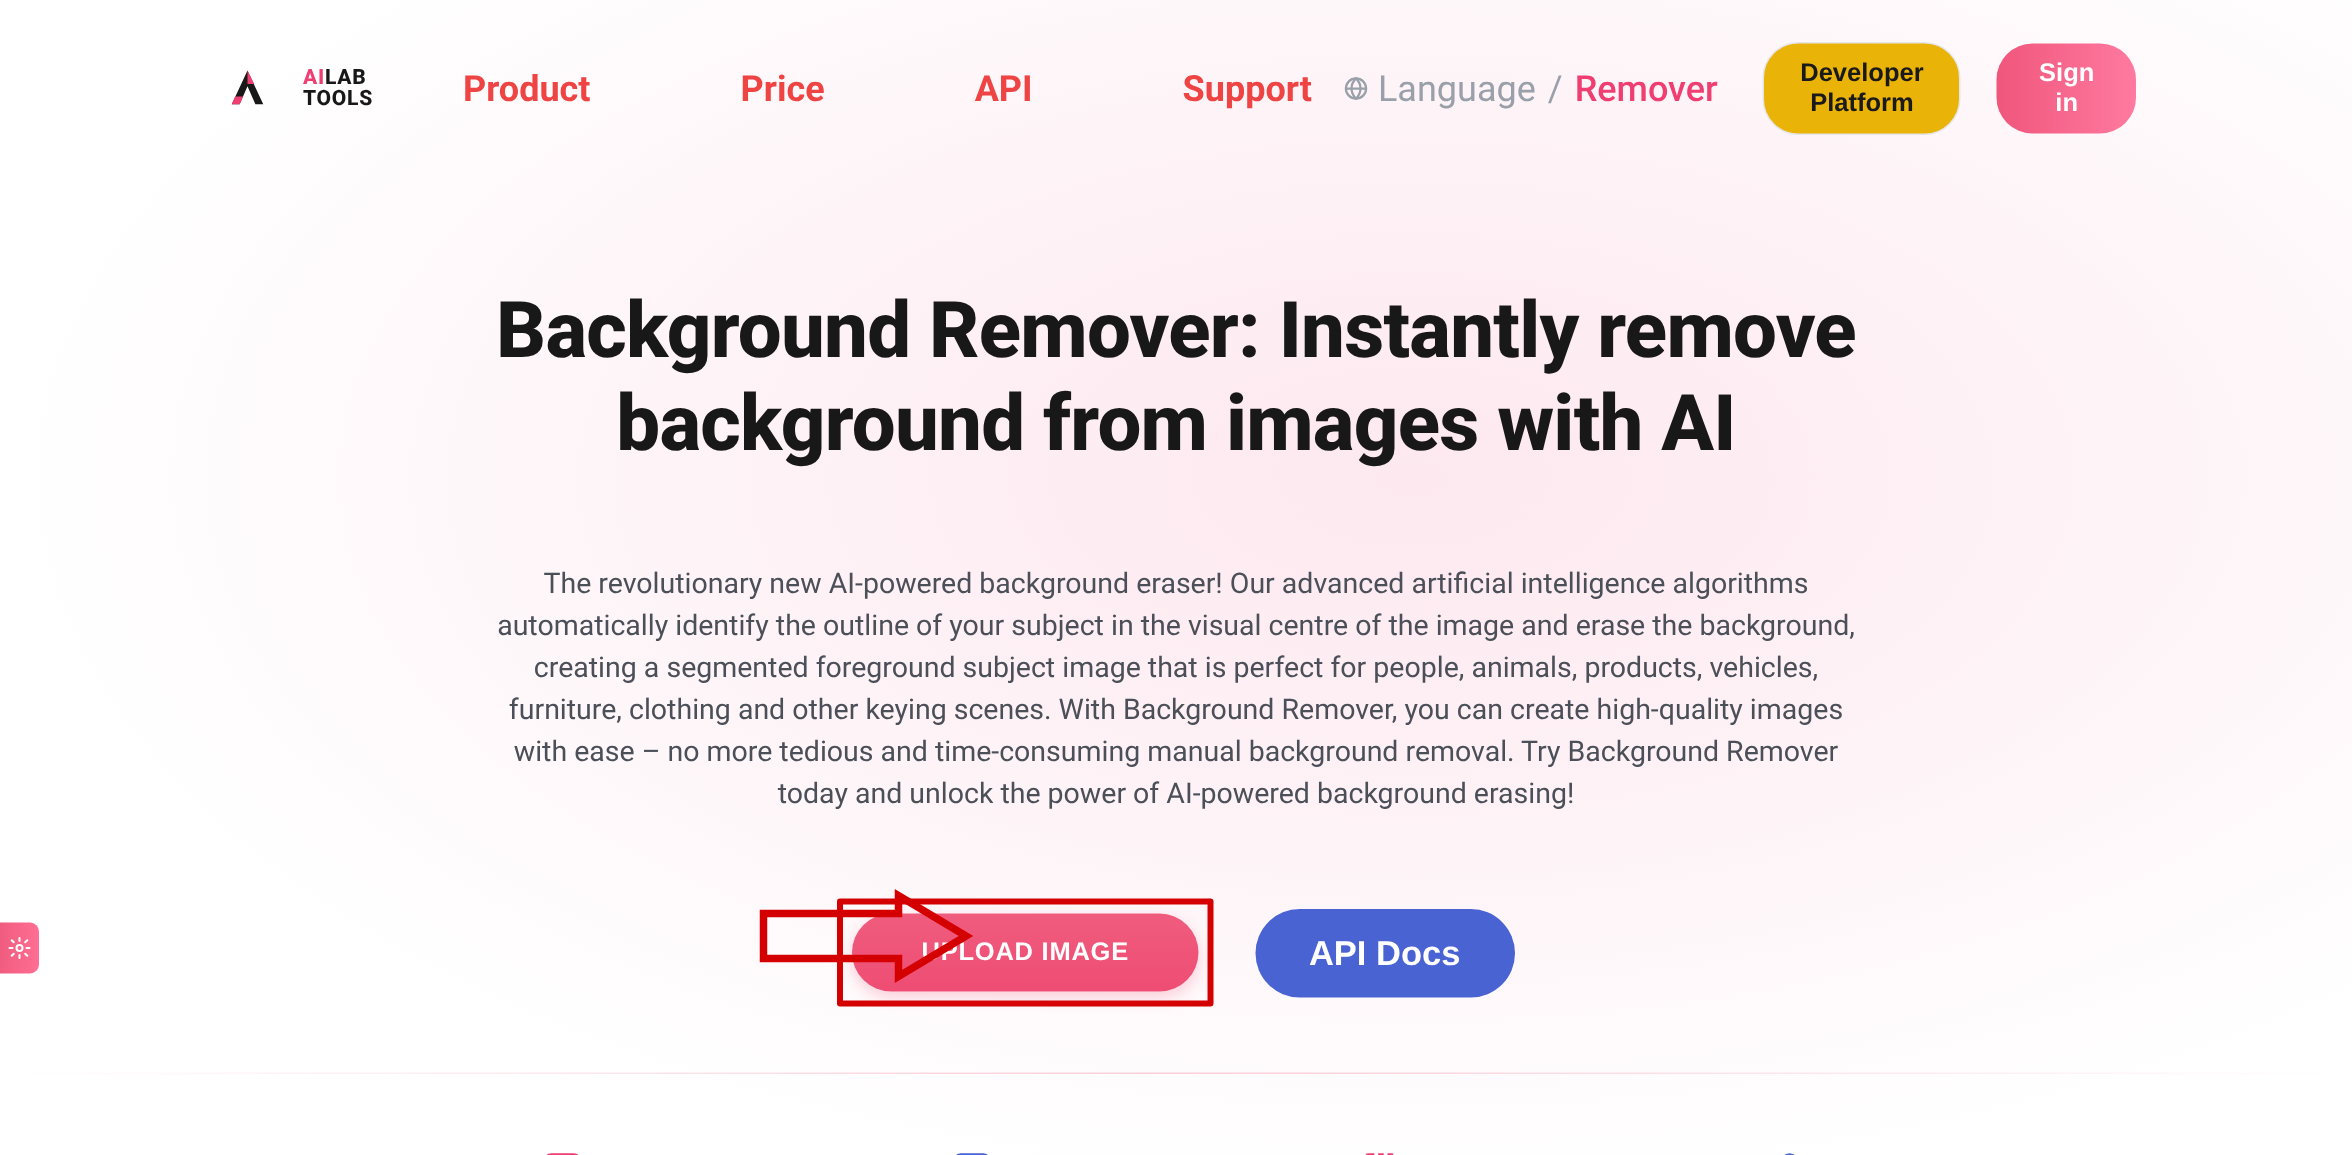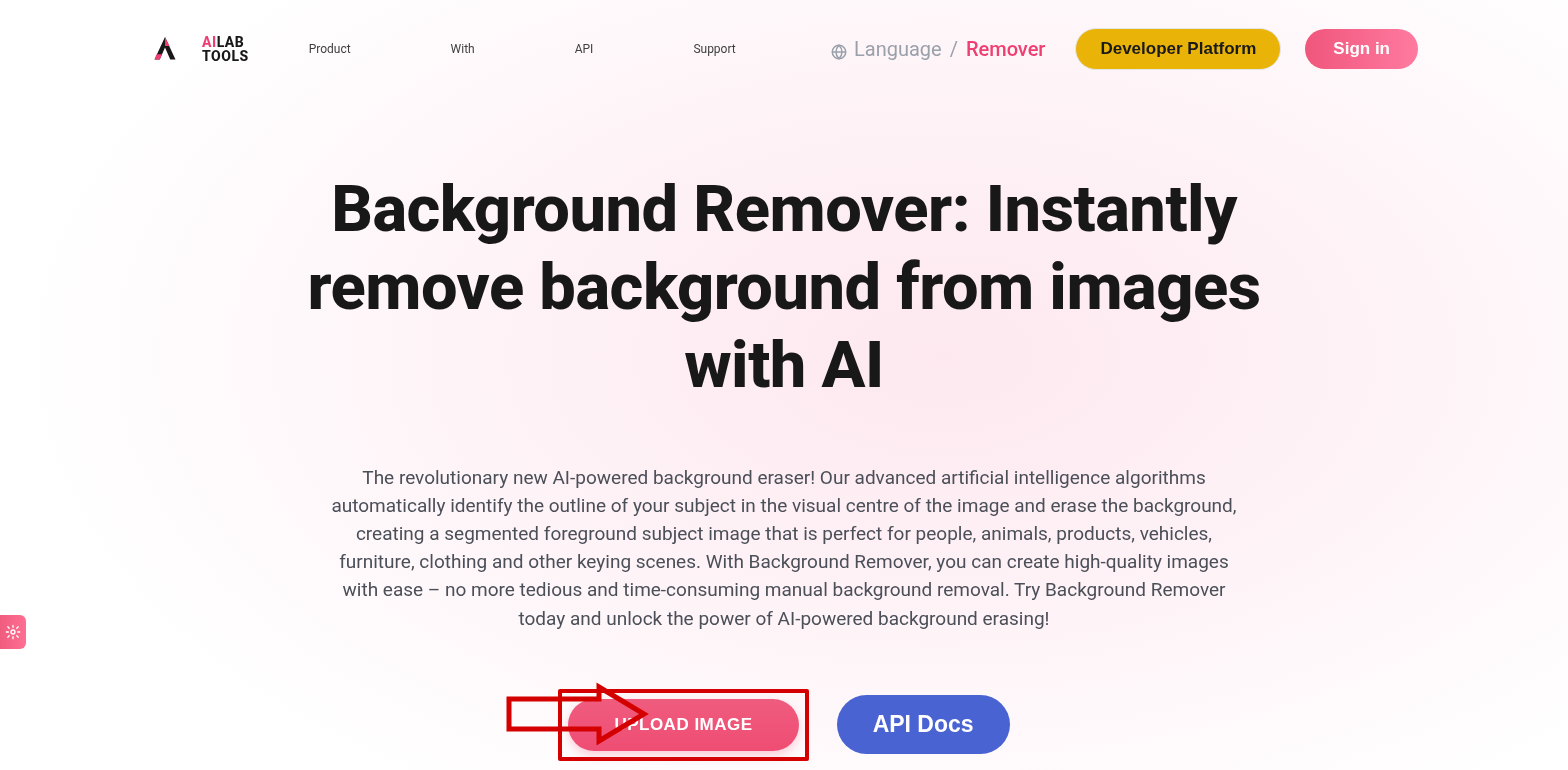--- a/index.html
+++ b/index.html
@@ -29,34 +29,34 @@
   .logo-text { line-height: 1; }
   .logo-line1 { font-size: 14px; font-weight: 800; color: #181818; letter-spacing: 0.5px; }
   .logo-ai { color: #ef3e72; }
   .logo-line2 { font-size: 14px; font-weight: 800; color: #181818; letter-spacing: 0.5px; }
 
   .nav {
     display: flex;
     gap: 100px;
   }
   .nav-item {
-    font-size: 12px;
-    font-weight: 400;
-    color: #404040;
+    font-size: 24px;
+    font-weight: 700;
+    color: #ef4444;
     cursor: pointer;
   }
 
   .spacer { flex: 1; }
 
   .lang-wrap {
     display: flex;
-    align-items: flex-end;
+    align-items: center;
     gap: 6px;
     margin-right: 20px;
-    font-size: 20px;
+    font-size: 24px;
   }
   .lang-label { color: #9aa0aa; }
   .lang-sep { color: #9aa0aa; margin: 0 2px; }
   .lang-val { color: #ef3e72; font-weight: 500; }
   .globe-icon { width: 18px; height: 18px; }
 
   .dev-btn {
     background: #eab308;
     border: 1px solid #e4e6ea;
     border-radius: 24px;
@@ -80,21 +80,21 @@
   }
 
   .main {
     text-align: center;
     max-width: 1120px;
     margin: 100px auto 0;
     padding: 0 20px;
   }
 
   .hero-title {
-    font-size: 65px;
+    font-size: 52px;
     font-weight: 800;
     color: #181818;
     line-height: 1.2;
     letter-spacing: -0.5px;
   }
 
   .hero-desc {
     margin-top: 60px;
     font-size: 19px;
     line-height: 1.48;
@@ -195,21 +195,21 @@
       <path d="M6 34 L13 34 L16 27 L9 27 Z" fill="#ef3e72"></path>
     </svg>
     <div class="logo-text">
       <div class="logo-line1"><span class="logo-ai">AI</span><span>LAB</span></div>
       <div class="logo-line2">TOOLS</div>
     </div>
   </div>
 
   <nav class="nav">
     <div class="nav-item">Product</div>
-    <div class="nav-item">With</div>
+    <div class="nav-item">Price</div>
     <div class="nav-item">API</div>
     <div class="nav-item">Support</div>
   </nav>
 
   <div class="spacer"></div>
 
   <div class="lang-wrap">
     <svg class="globe-icon" viewBox="0 0 24 24" fill="none" stroke="#9aa0aa" stroke-width="2">
       <circle cx="12" cy="12" r="9"></circle>
       <path d="M3 12h18"></path>

